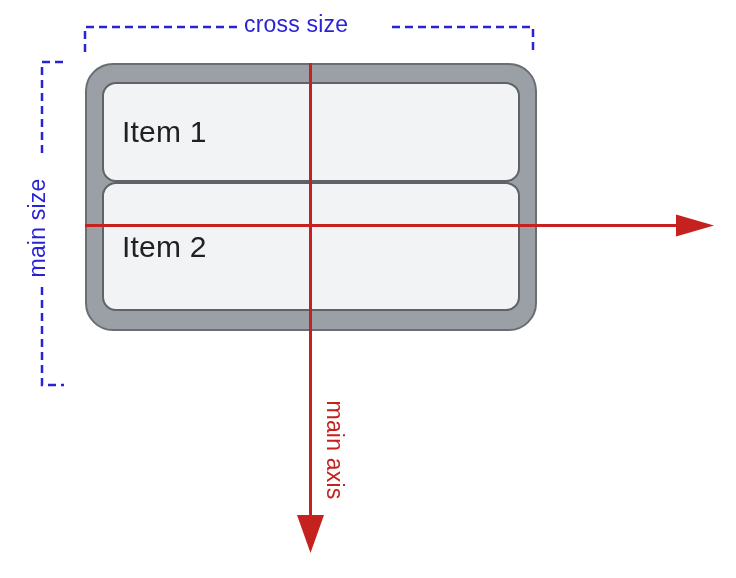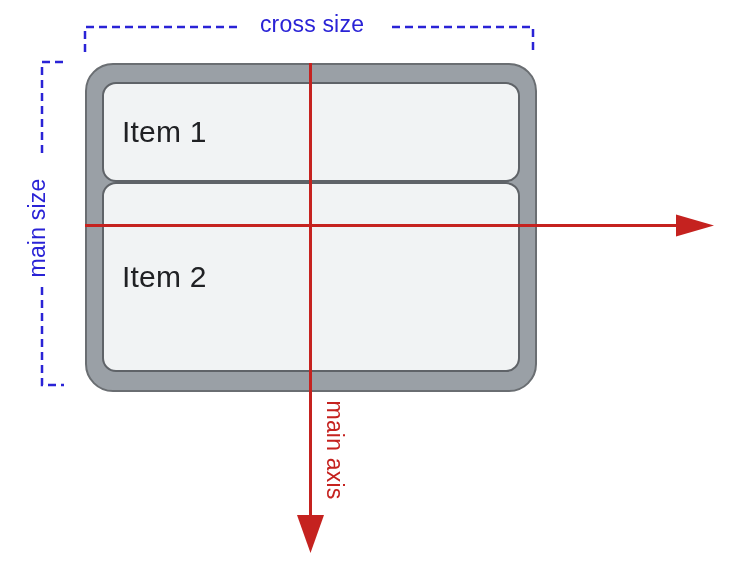--- a/index.html
+++ b/index.html
@@ -15,21 +15,21 @@
     background: #ffffff;
     overflow: hidden;
   }
 
   
   .flex-container {
     position: absolute;
     left: 85px;
     top: 63px;
     width: 452px;
-    height: 329px;
+    height: 268px;
     box-sizing: border-box;
     background: #9aa0a6;
     border: 2px solid #6a6e72;
     border-radius: 28px;
     padding: 17px 15px 18px 15px;
     display: flex;
     flex-direction: column;
     z-index: 1;
   }
   .flex-item {
@@ -61,24 +61,23 @@
     position: absolute;
     z-index: 4;
     white-space: nowrap;
     font-size: 23px;
     letter-spacing: 0.2px;
   }
   .lbl.blue { color: #2a23d6; }
   .lbl.red  { color: #c5221f; }
 
   .cross-size-label {
-    left: 236px;
+    left: 244px;
     top: 11px;
     width: 152px;
-    text-align: center;
   }
   .main-size-label {
     left: 37px;
     top: 228px;
     transform: translate(-50%, -50%) rotate(-90deg);
   }
   .cross-axis-label {
     left: 547px;
     top: 187px;
   }

